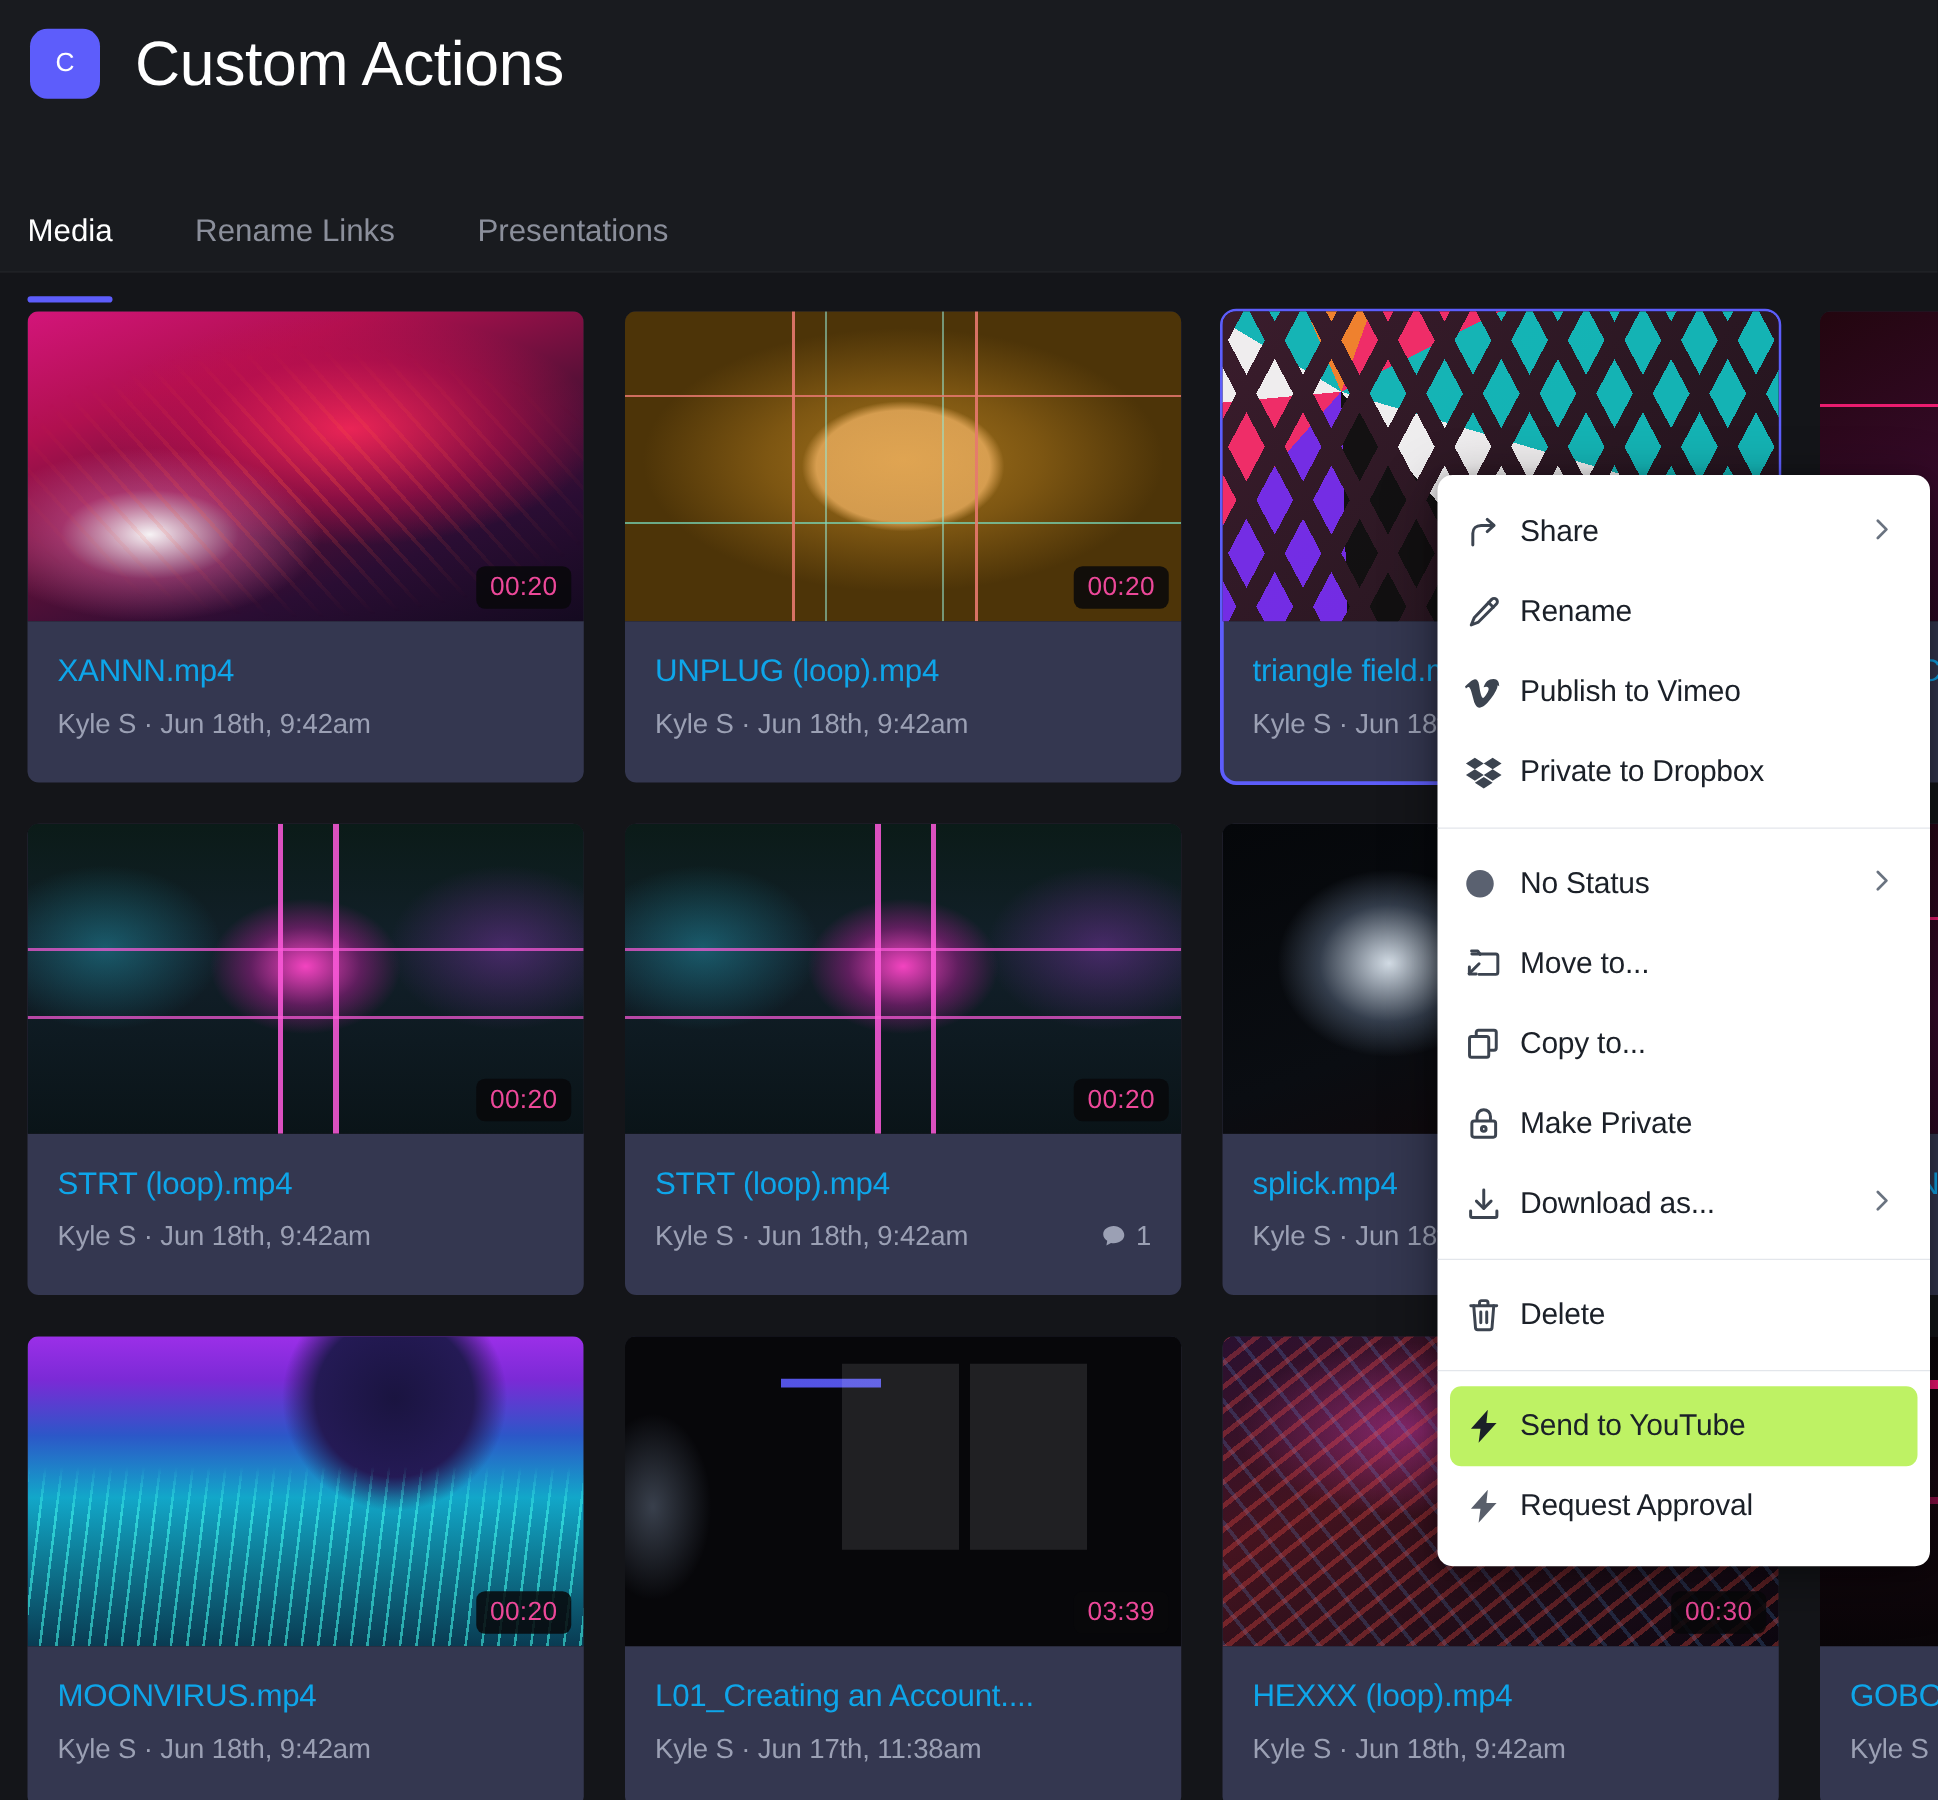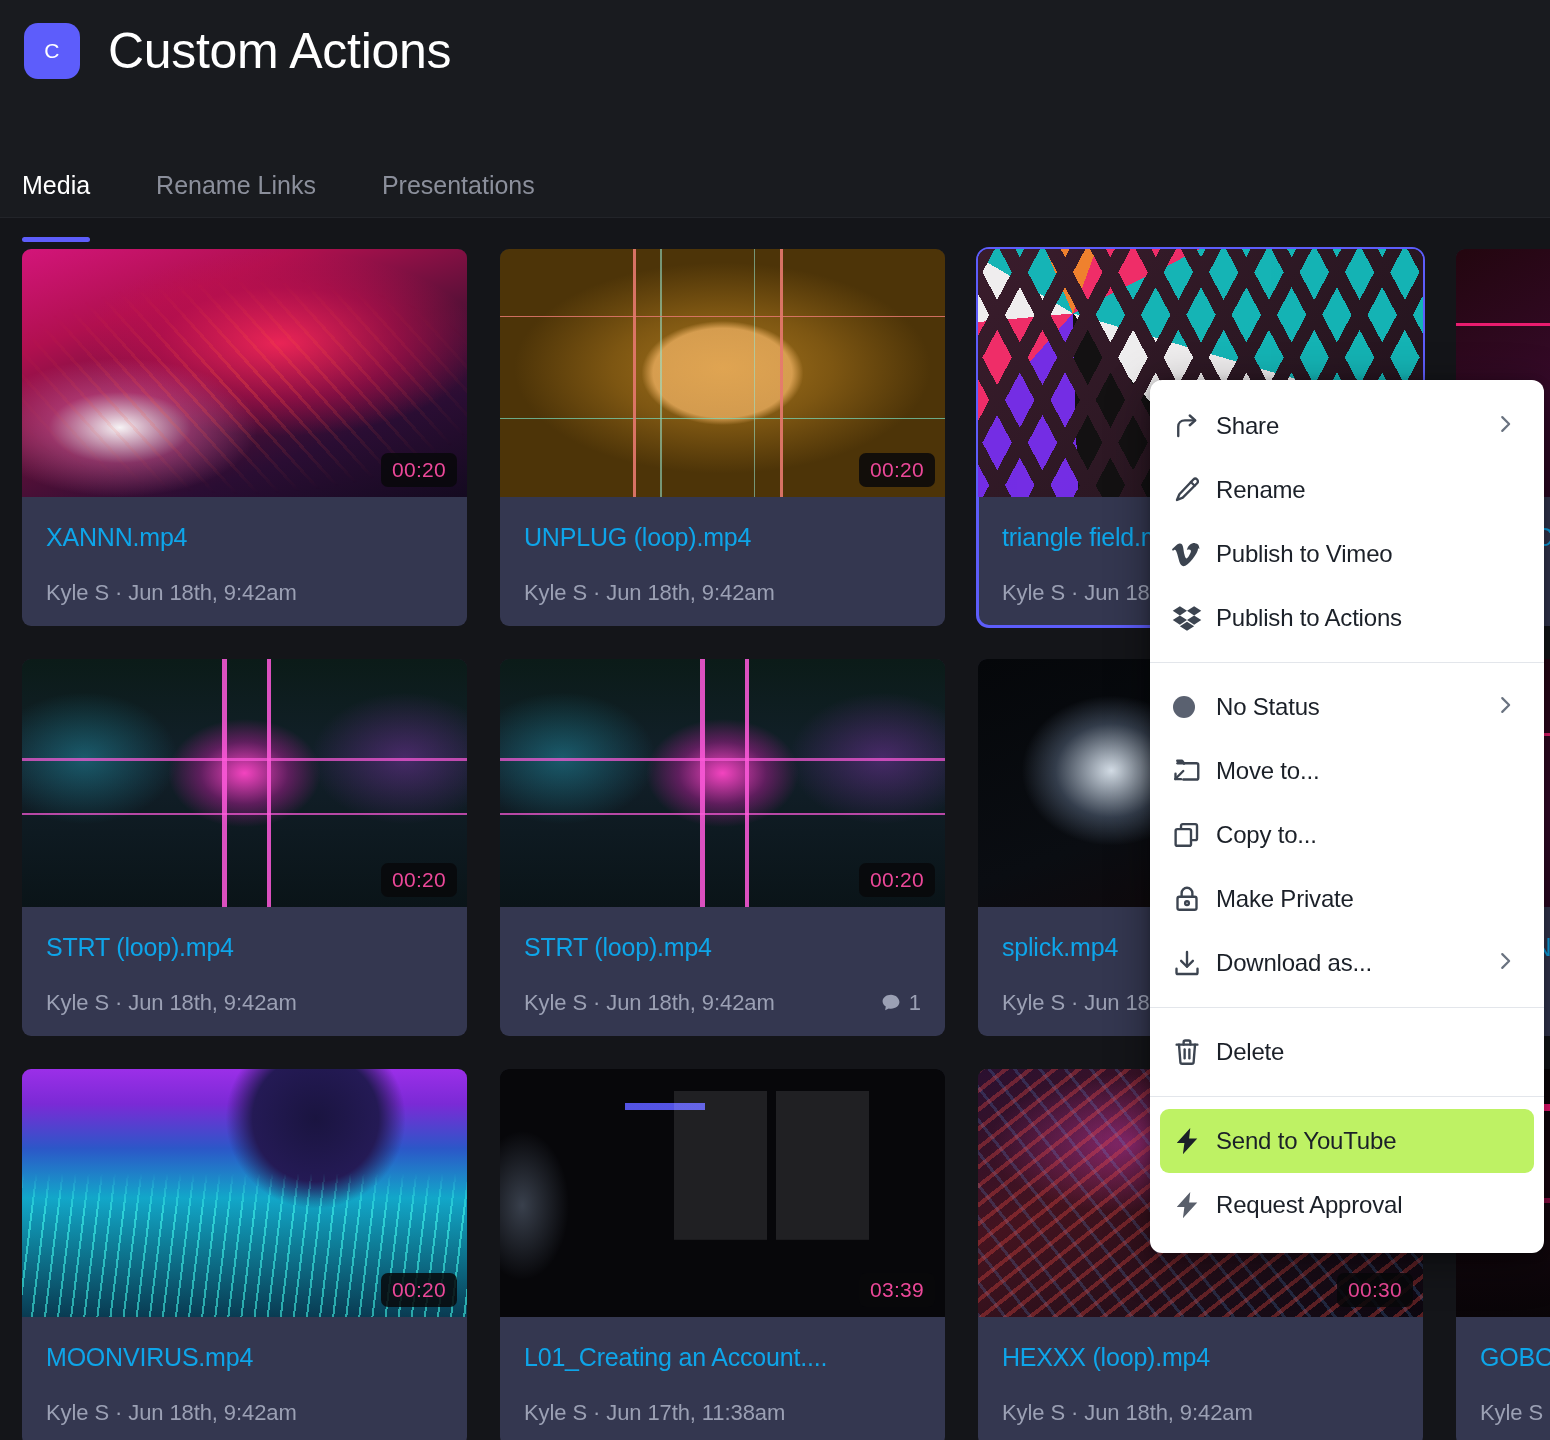--- a/index.html
+++ b/index.html
@@ -85,21 +85,21 @@
     color: #ec4899; font-size: 21px; font-weight: 500;
     padding: 5px 11px; border-radius: 7px;
     letter-spacing: .3px;
   }
   .meta { padding: 26px 24px 0 24px; }
   .fname {
     color: #0ea5e9; font-size: 25px; font-weight: 500;
     white-space: nowrap; overflow: hidden; letter-spacing: -.2px;
   }
   .finfo {
-    margin-top: 28px;
+    margin-top: 14px;
     color: #9ba0b4; font-size: 22px; font-weight: 400;
     white-space: nowrap; letter-spacing: -.1px;
     display: flex; align-items: flex-end; justify-content: space-between;
   }
   .comment-chip { display: flex; align-items: center; gap: 7px; color: #9ba0b4; }
   .comment-chip svg { display: block; }
 
   
   .art-xannn {
     background:
@@ -461,21 +461,21 @@
         </svg>
       </span>
       <span class="ctx-label">Publish to Vimeo</span>
     </div>
     <div class="ctx-item">
       <span class="ctx-ic">
         <svg width="30" height="30" viewBox="0 0 24 24">
           <path fill="#3c4450" d="M6.3 2.5 0.6 6.2l5.7 3.7 5.7-3.7-5.7-3.7zm11.4 0-5.7 3.7 5.7 3.7 5.7-3.7-5.7-3.7zM0.6 13.6l5.7 3.7 5.7-3.7-5.7-3.7-5.7 3.7zm17.1-3.7-5.7 3.7 5.7 3.7 5.7-3.7-5.7-3.7zM6.3 18.5l5.7 3.7 5.7-3.7-5.7-3.6-5.7 3.6z"></path>
         </svg>
       </span>
-      <span class="ctx-label">Publish to Actions</span>
+      <span class="ctx-label">Private to Dropbox</span>
     </div>
     <div class="ctx-sep"></div>
     <div class="ctx-item">
       <span class="ctx-ic">
         <span class="dot-status"></span>
       </span>
       <span class="ctx-label">No Status</span>
       <span class="ctx-chev"><svg width="22" height="22" viewBox="0 0 24 24">
           <path stroke="#6a7380" stroke-width="2.4" fill="none" stroke-linecap="round" stroke-linejoin="round" d="M9 4.5 16.5 12 9 19.5"></path>
         </svg></span>

